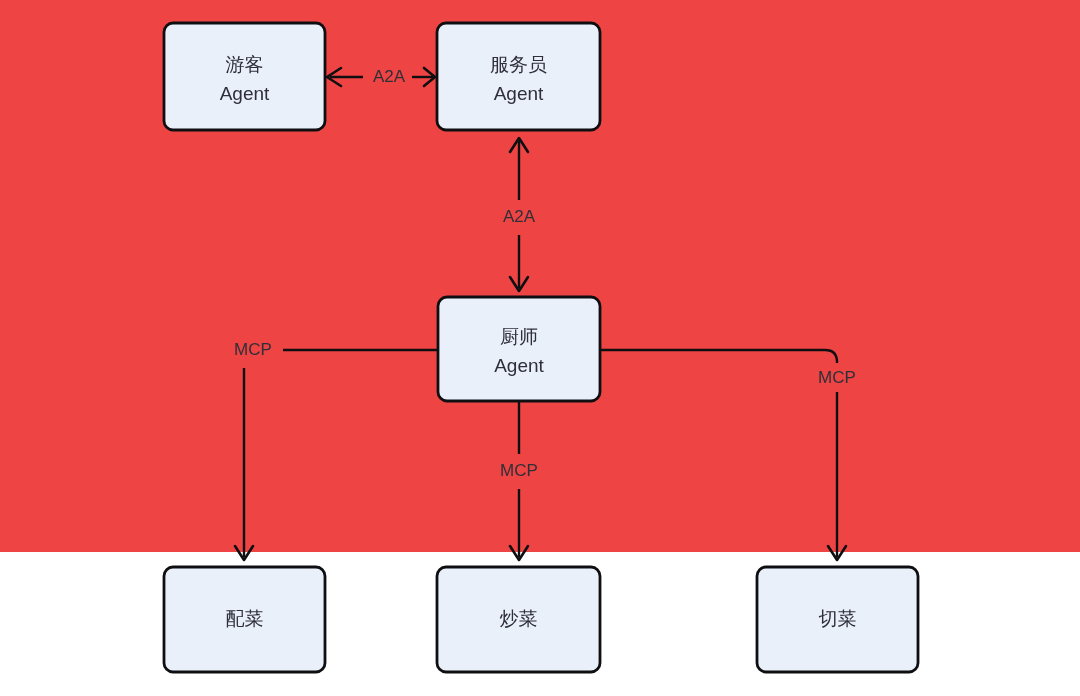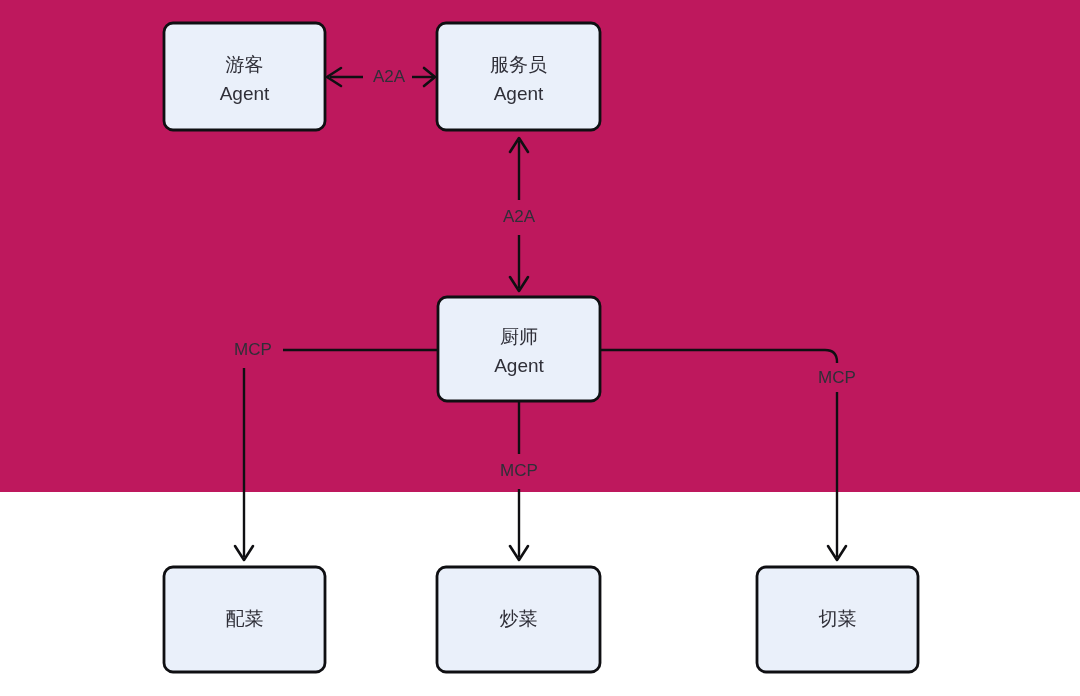--- a/index.html
+++ b/index.html
@@ -9,22 +9,22 @@
   }
   body {
     width: 1080px;
     height: 696px;
     font-family: "Liberation Sans", "DejaVu Sans", sans-serif;
     overflow: hidden;
   }
   #diagram-root {
     position: relative;
     width: 1080px;
-    height: 492px;
-    background: #be185d;
+    height: 552px;
+    background: #ef4444;
   }
   svg.canvas {
     position: absolute;
     top: 0;
     left: 0;
     width: 1080px;
     height: 696px;
     display: block;
   }
   .node-rect {

